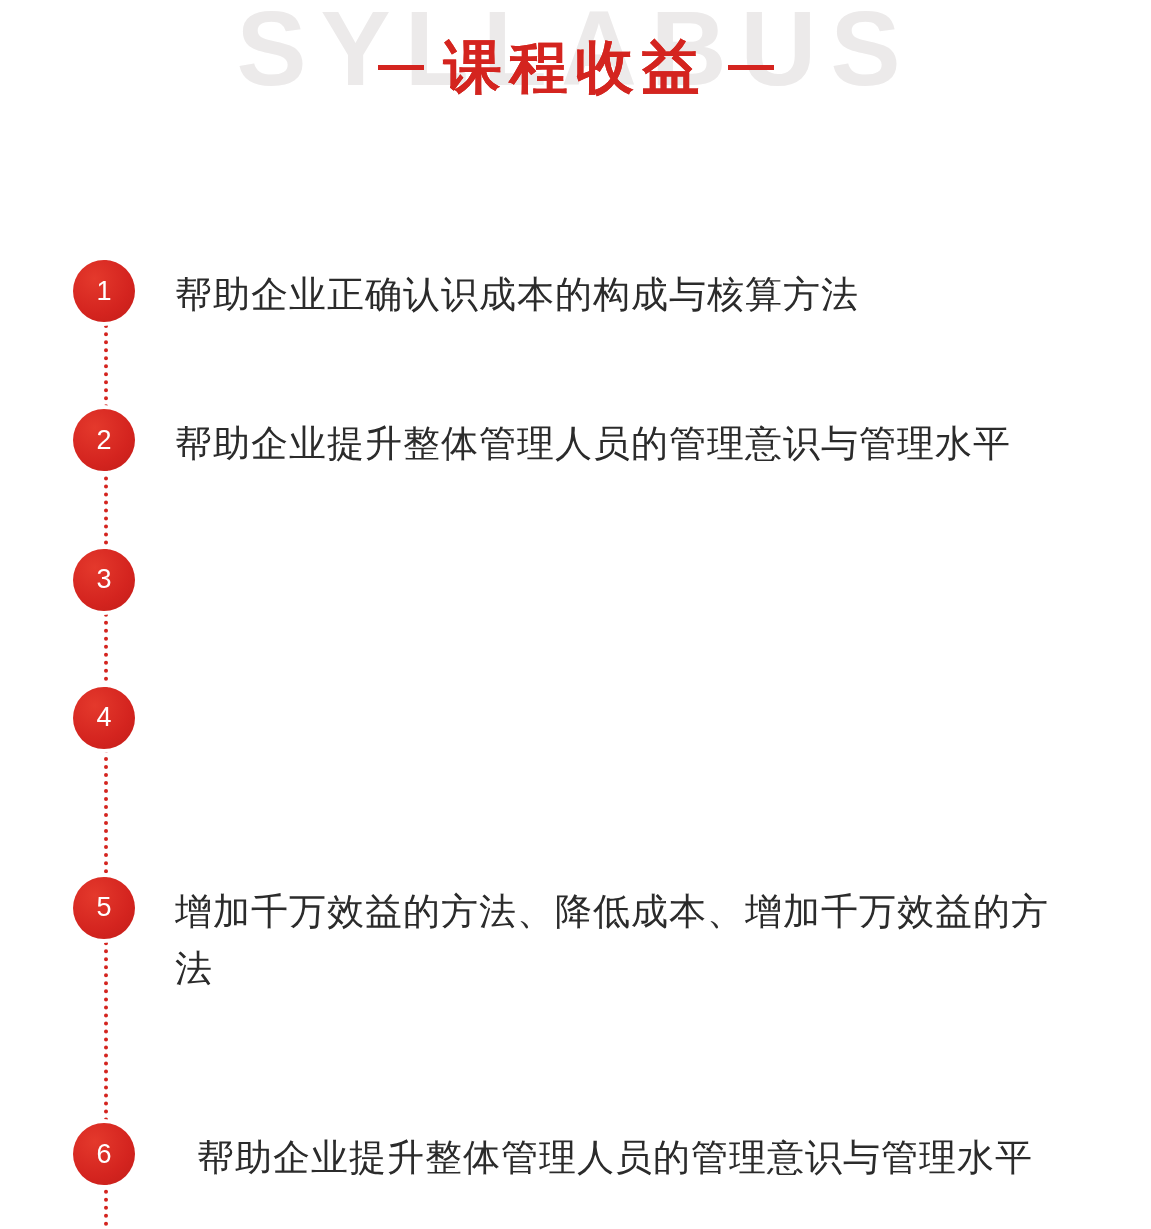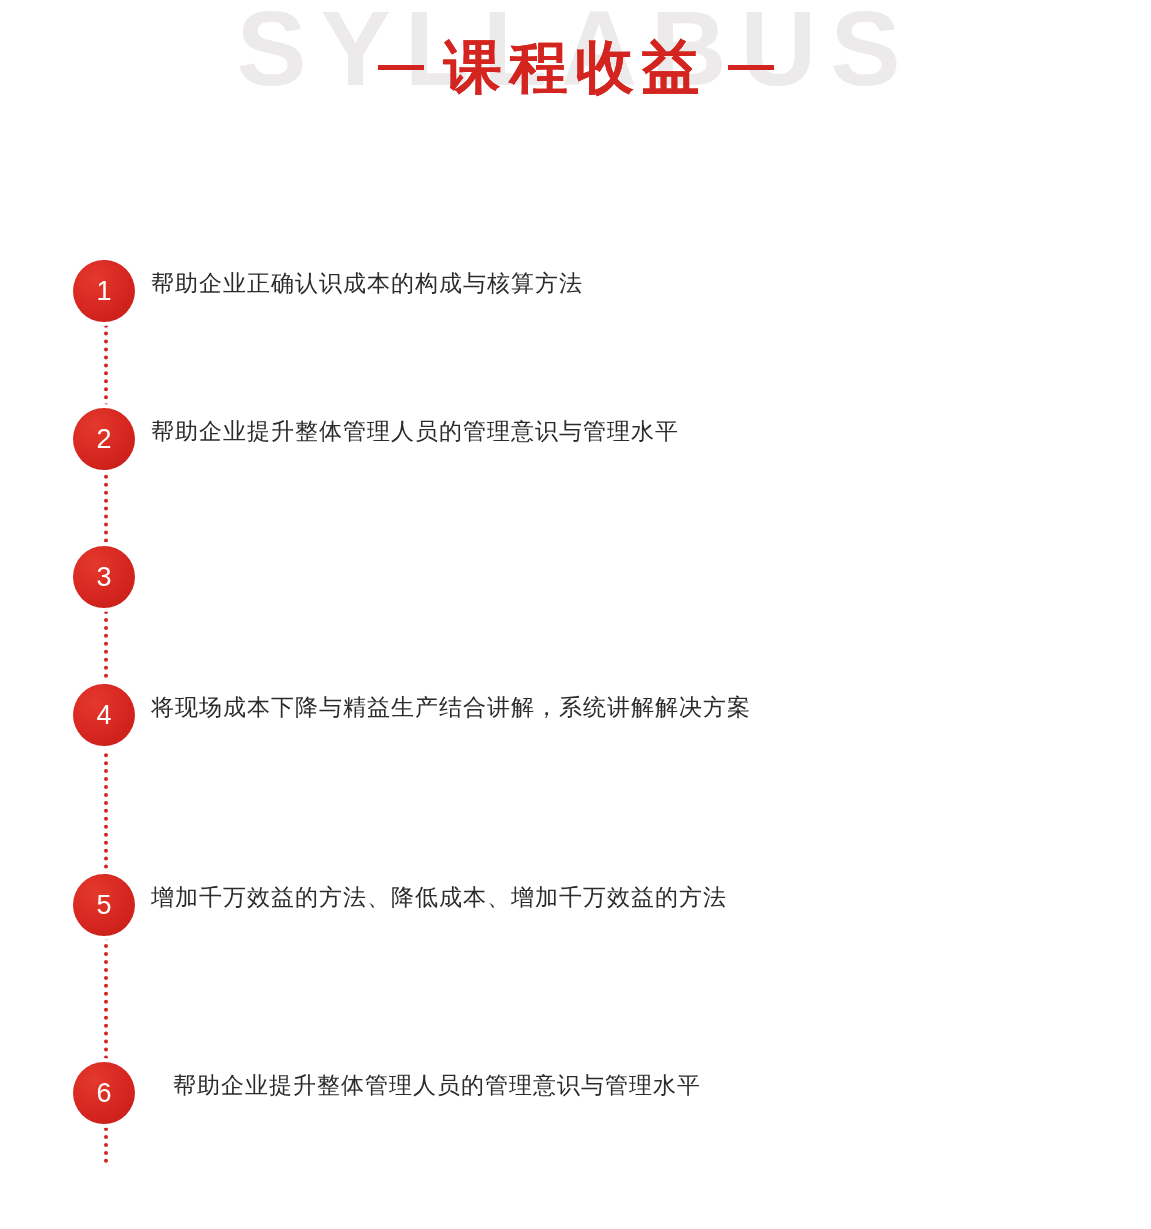--- a/index.html
+++ b/index.html
@@ -96,24 +96,24 @@
     color: #ffffff;
     font-family: "Liberation Sans", sans-serif;
     font-size: 27px;
     display: flex;
     align-items: center;
     justify-content: center;
     margin-left: 73px;
     box-shadow: 0 0 0 4px #ffffff;
   }
   .item-text {
-    margin-left: 16px;
+    margin-left: 40px;
     margin-right: 70px;
     font-family: "DejaVu Sans", sans-serif;
-    font-size: 23px;
+    font-size: 37px;
     line-height: 1.55;
     color: #2b2b2b;
     letter-spacing: 1px;
     padding-top: 6px;
   }
   .item-text.indented {
     text-indent: 22px;
     text-align: right;
   }
 
@@ -149,21 +149,20 @@
     <div class="bullet">2</div>
     <div class="item-text">帮助企业提升整体管理人员的管理意识与管理水平</div>
   </div>
 
   <div class="item i3">
     <div class="bullet">3</div>
   </div>
 
   <div class="item i4">
     <div class="bullet">4</div>
-    <div class="item-text">将现场成本下降与精益生产结合讲解，系统讲解解决方案</div>
   </div>
 
   <div class="item i5">
     <div class="bullet">5</div>
     <div class="item-text">增加千万效益的方法、降低成本、增加千万效益的方法</div>
   </div>
 
   <div class="item i6">
     <div class="bullet">6</div>
     <div class="item-text indented">帮助企业提升整体管理人员的管理意识与管理水平</div>

